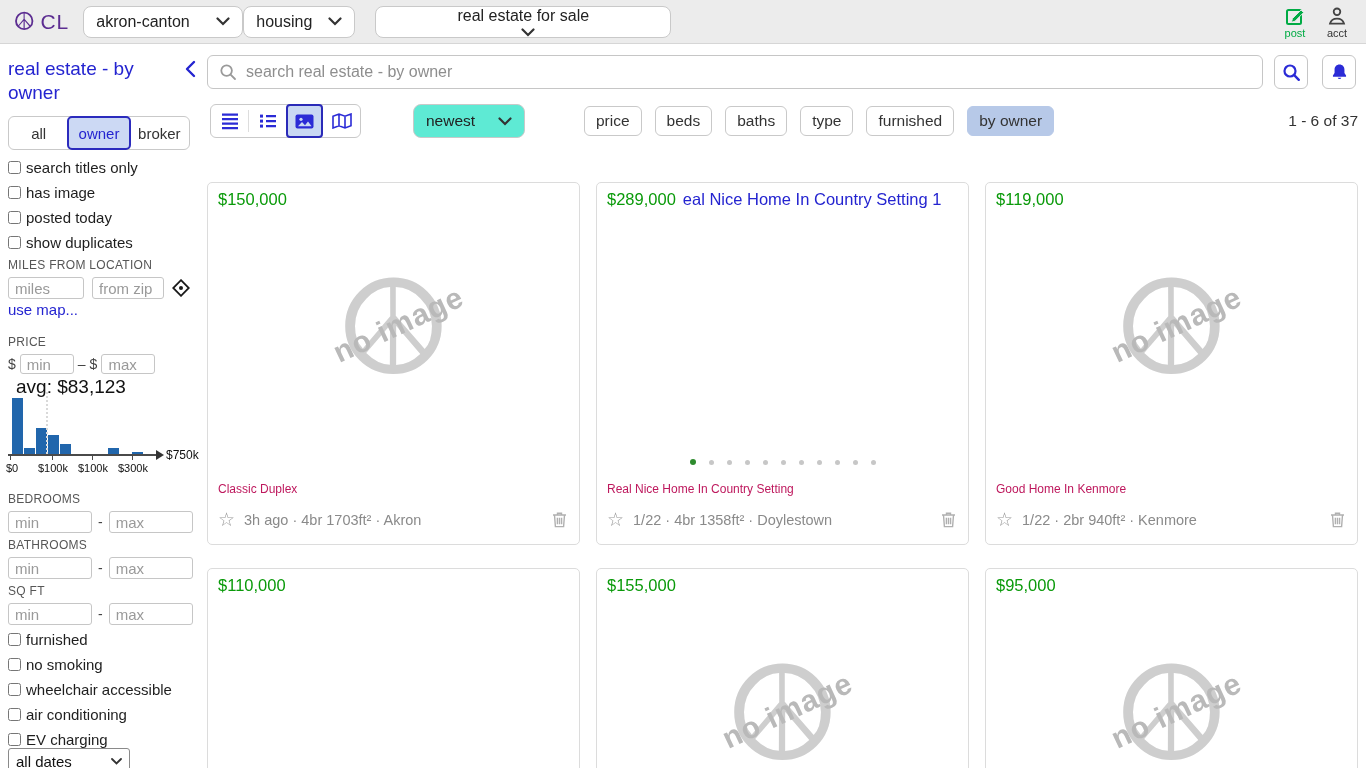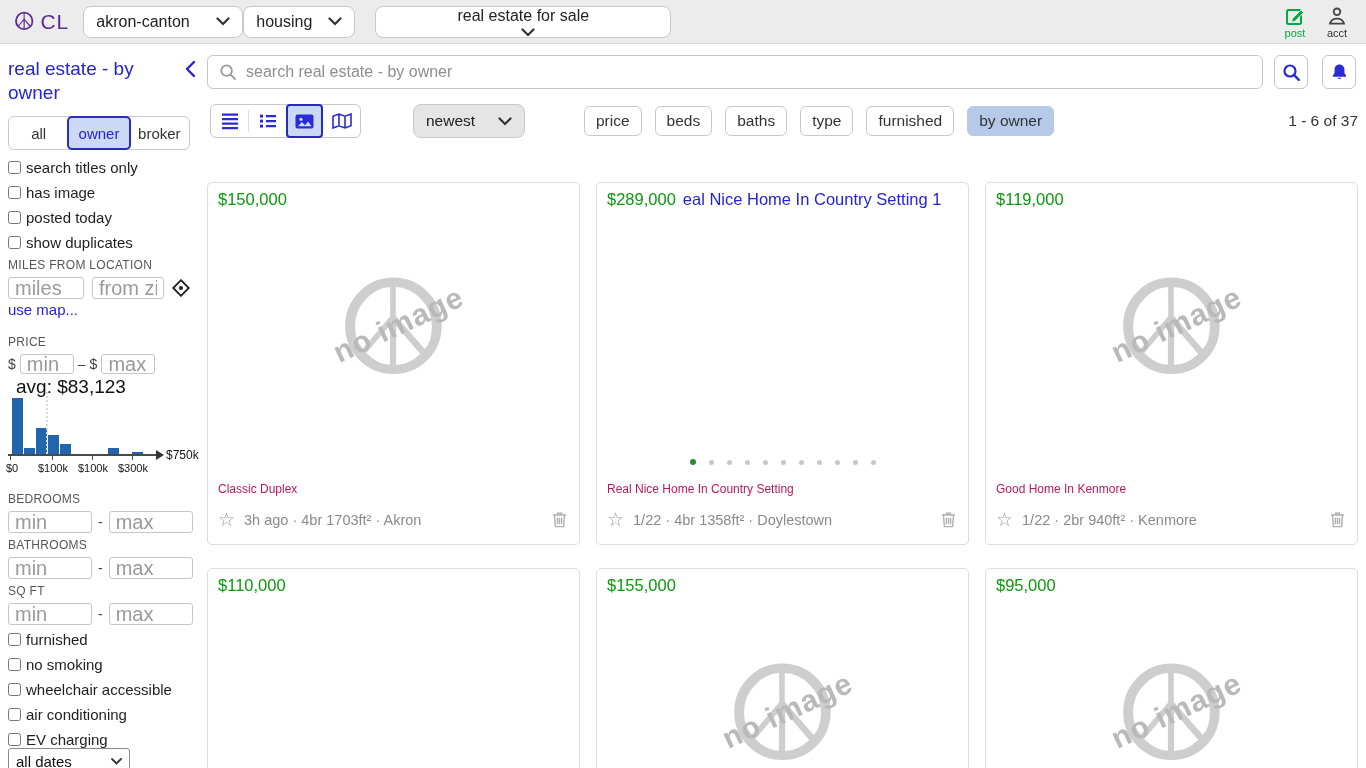--- a/index.html
+++ b/index.html
@@ -32,21 +32,21 @@
   .seg-btn { flex:1; display:flex; align-items:center; justify-content:center; font-size:15px;
              color:#333; cursor:pointer; border-radius:5px; }
   .seg-btn.active { background:#ccd9f4; border:2px solid #2b2bbd; color:#2424d0; margin:-1px; z-index:2; }
 
   .checks-top { position:absolute; left:8px; top:159px; }
   .checks-bottom { position:absolute; left:8px; top:631px; }
   .check-row { display:flex; align-items:center; margin-bottom:8px; font-size:15px; color:#1e1e1e; cursor:pointer; }
   .check-row input { width:13px; height:13px; margin-right:5px; }
 
   .side-label { font-size:12px; color:#565656; letter-spacing:.3px; margin-bottom:5px; }
-  .side-input { border:1px solid #c6c6c6; border-radius:3px; height:22px; font-size:20px;
+  .side-input { border:1px solid #c6c6c6; border-radius:3px; height:22px; font-size:15px;
                 padding:0 6px; color:#333; font-family:"Liberation Sans",sans-serif; }
   .side-input::placeholder { color:#9a9a9a; }
 
   .miles-section { position:absolute; left:8px; top:258px; }
   .miles-row { display:flex; align-items:center; gap:8px; }
   .use-map { position:absolute; left:8px; top:301px; color:#2424d0; font-size:15px; cursor:pointer; }
 
   .price-section { position:absolute; left:8px; top:335px; }
   .range-row { display:flex; align-items:center; gap:4px; font-size:14px; color:#444; }
 
@@ -81,21 +81,21 @@
             background:#fff; display:flex; align-items:center; justify-content:center; cursor:pointer; }
   .sq-btn.search-go { left:1274px; }
   .sq-btn.alerts { left:1322px; }
 
   .view-group { position:absolute; left:210px; top:104px; height:34px; display:flex; align-items:center;
                 border:1px solid #c9c9c9; border-radius:6px; background:#fff; }
   .vg-btn { width:37px; height:32px; display:flex; align-items:center; justify-content:center; cursor:pointer; }
   .vg-btn.selected { background:#c9d8f3; border:2px solid #2a2ab8; border-radius:4px; height:34px; margin:-1px 0; }
   .vg-divider { width:1px; height:22px; background:#ddd; }
 
-  .sort-select { position:absolute; left:413px; top:104px; width:112px; height:34px; background:#e5e5e5;
+  .sort-select { position:absolute; left:413px; top:104px; width:112px; height:34px; background:#5eead4;
                  border:1px solid #c9c9c9; border-radius:8px; display:flex; align-items:center;
                  justify-content:space-between; padding:0 12px; font-size:15.5px; color:#222; cursor:pointer; }
 
   .filter-chips { position:absolute; left:584px; top:106px; display:flex; gap:13px; align-items:center; }
   .chip { border:1px solid #c9c9c9; border-radius:6px; background:#fff; height:30px; padding:0 11px;
           font-size:15.5px; color:#333; cursor:pointer; font-family:"Liberation Sans",sans-serif;
           display:flex; align-items:center; }
   .chip.active { background:#b7c9e8; border:1px solid #b7c9e8; }
 
   .result-count { position:absolute; right:8px; top:112px; font-size:15.5px; color:#333; }

